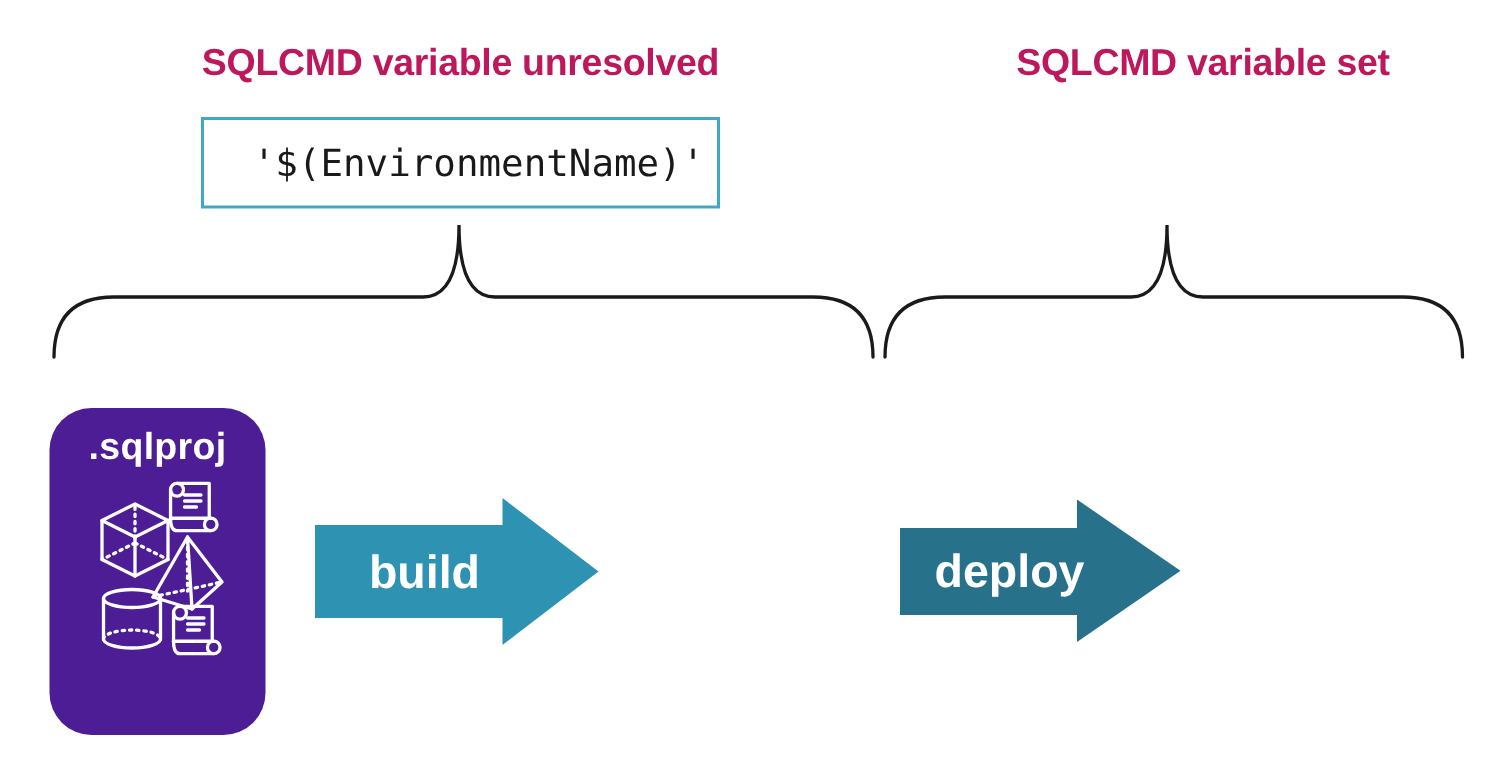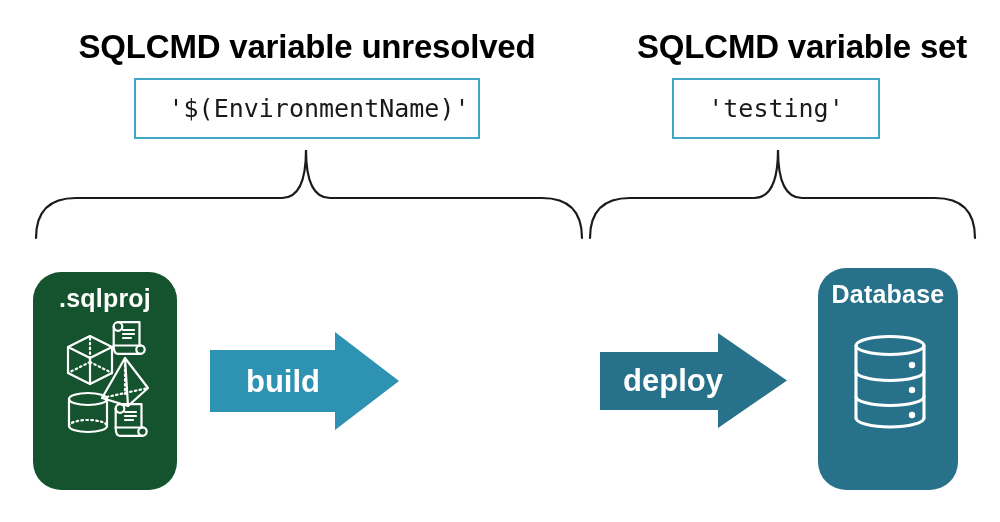--- a/index.html
+++ b/index.html
@@ -2,36 +2,36 @@
 <html><head>
 <meta charset="utf-8">
 <style>
   html,body{margin:0;padding:0;background:#ffffff;}
   .canvas{
     position:relative;width:1000px;height:522px;background:#ffffff;
     font-family:"Liberation Sans",sans-serif;overflow:hidden;
   }
   .heading{
     position:absolute;transform:translateX(-50%);white-space:nowrap;
-    font-size:33px;font-weight:700;color:#000000;letter-spacing:-0.2px;
+    font-size:25px;font-weight:700;color:#be185d;letter-spacing:-0.2px;
   }
   #h-left{left:307px;top:28px;}
   #h-right{left:802px;top:28px;}
   .codebox{
     position:absolute;background:#ffffff;border:2.5px solid #3fa8c8;
     display:flex;align-items:center;justify-content:center;box-sizing:border-box;
   }
   #cb-left{left:134px;top:78px;width:346px;height:61px;padding-left:24px;}
   #cb-right{left:672px;top:78px;width:208px;height:61px;}
   .codebox code{font-family:"DejaVu Sans Mono",monospace;font-size:25px;color:#191919;}
   .braces{position:absolute;left:0;top:0;pointer-events:none;}
   .brace{fill:none;stroke:#1a1a1a;stroke-width:2.2;stroke-linecap:round;}
   .card{position:absolute;border-radius:28px;}
   .card-label{text-align:center;padding-top:12px;font-size:25px;font-weight:700;color:#ffffff;letter-spacing:0.2px;}
-  .card-sqlproj{left:33px;top:272px;width:144px;height:218px;background:#14532d;}
+  .card-sqlproj{left:33px;top:272px;width:144px;height:218px;background:#4c1d95;}
   .card-dacpac{left:432px;top:271px;width:137px;height:221px;background:#2e92b2;}
   .card-database{left:818px;top:268px;width:140px;height:222px;background:#27718a;}
   .card svg{position:absolute;}
   #icons-sqlproj{left:33px;top:46px;}
   #icon-package{left:15px;top:53px;}
   #icon-database{left:35px;top:66px;}
   .arrow{position:absolute;}
   .arrow text{font-family:"Liberation Sans",sans-serif;font-weight:700;font-size:31px;fill:#ffffff;}
   #arrow-build{left:210px;top:332px;}
   #arrow-deploy{left:600px;top:333px;}
@@ -43,23 +43,20 @@
 </head>
 <body>
 
 <div class="canvas">
 
   <div class="heading" id="h-left">SQLCMD variable unresolved</div>
   <div class="heading" id="h-right">SQLCMD variable set</div>
 
   <div class="codebox" id="cb-left">
     <code>'$(EnvironmentName)'</code>
-  </div>
-  <div class="codebox" id="cb-right">
-    <code>'testing'</code>
   </div>
 
   <svg class="braces" width="1000" height="522" viewBox="0 0 1000 522">
     <path class="brace" d="M 36 238 Q 36 198 76 198 L 282 198 Q 306 198 306 150 Q 306 198 330 198 L 542 198 Q 582 198 582 238"></path>
     <path class="brace" d="M 590 238 Q 590 198 630 198 L 754 198 Q 778 198 778 150 Q 778 198 802 198 L 935 198 Q 975 198 975 238"></path>
   </svg>
 
   <div class="card card-sqlproj">
     <div class="card-label">.sqlproj</div>
     <svg id="icons-sqlproj" width="86" height="124" viewBox="0 0 86 124">
@@ -118,30 +115,14 @@
     <polygon points="0,18 125,18 125,0 189,49 125,98 125,80 0,80" fill="#2E92B2"></polygon>
     <text x="73" y="60" text-anchor="middle">build</text>
   </svg>
 
 
   <svg class="arrow" id="arrow-deploy" width="188" height="95" viewBox="0 0 188 95">
     <polygon points="0,19 118,19 118,0 187,47.5 118,95 118,77 0,77" fill="#27718A"></polygon>
     <text x="73" y="58" text-anchor="middle">deploy</text>
   </svg>
 
-  <div class="card card-database">
-    <div class="card-label">Database</div>
-    <svg id="icon-database" width="74" height="96" viewBox="0 0 74 96">
-      <g class="wicon3">
-        <ellipse cx="37" cy="11.5" rx="34" ry="9"></ellipse>
-        <path d="M3,11.5 L3,84"></path>
-        <path d="M71,11.5 L71,84"></path>
-        <path d="M3,37.5 A34,9 0 0 0 71,37.5"></path>
-        <path d="M3,62.5 A34,9 0 0 0 71,62.5"></path>
-        <path d="M3,84 A34,9 0 0 0 71,84"></path>
-      </g>
-      <circle class="dot" cx="59" cy="31" r="3.2"></circle>
-      <circle class="dot" cx="59" cy="56" r="3.2"></circle>
-      <circle class="dot" cx="59" cy="81" r="3.2"></circle>
-    </svg>
-  </div>
 
 </div>
 
 </body></html>

